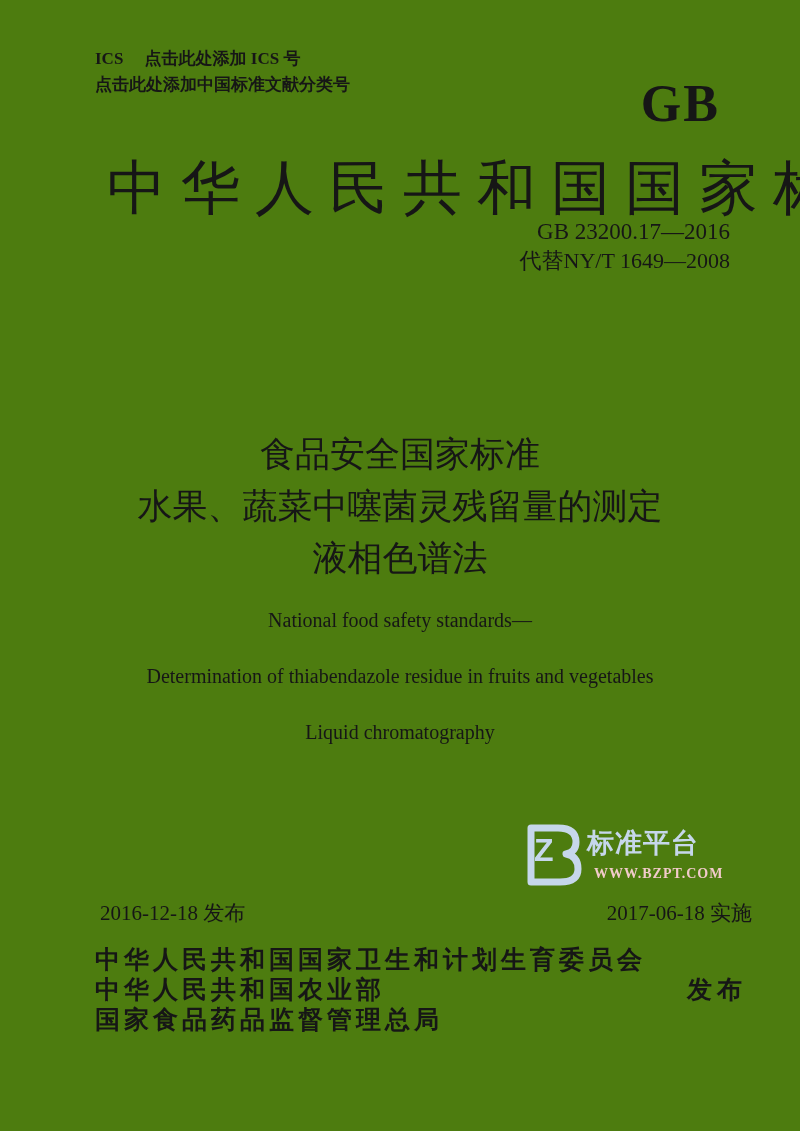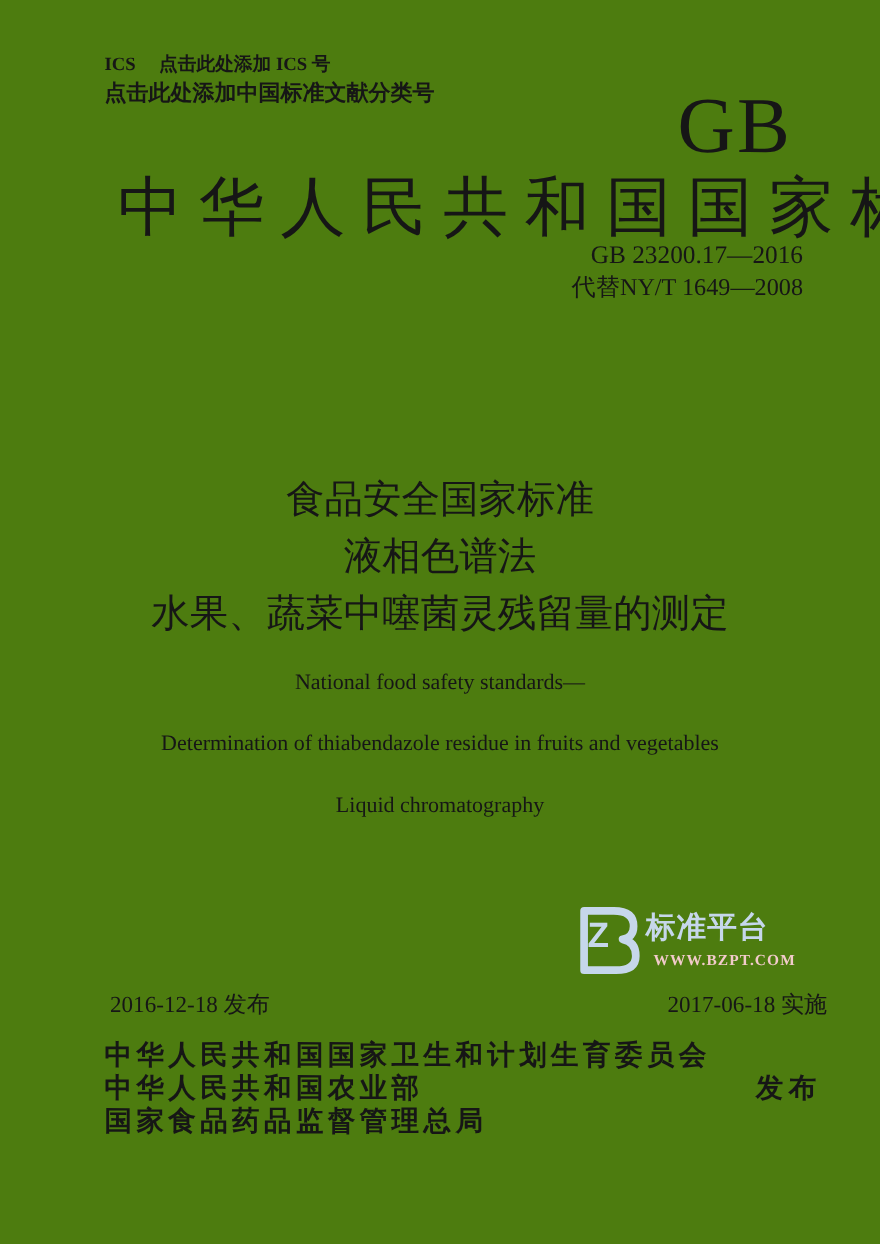--- a/index.html
+++ b/index.html
@@ -16,28 +16,28 @@
   }
 
   
   .ics-block { position: absolute; left: 95px; top: 46px; }
   .ics-line1 {
     font-family: "Liberation Serif", serif;
     font-size: 17px; font-weight: 700; line-height: 26px; white-space: pre;
   }
   .ics-line2 {
     font-family: "Liberation Serif", serif;
-    font-size: 20px; font-weight: 700; line-height: 26px;
+    font-size: 17px; font-weight: 700; line-height: 26px;
   }
 
   
   .gb-logo {
     position: absolute; right: 80px; top: 78px;
     font-family: "Liberation Serif", serif;
-    font-size: 72px; font-weight: 400; line-height: 1; letter-spacing: 2px;
+    font-size: 52px; font-weight: 700; line-height: 1; letter-spacing: 2px;
   }
 
   
   .heading {
     position: absolute; left: 107px; top: 156px; width: 666px;
     font-family: "Liberation Sans", sans-serif;
     font-size: 59px; font-weight: 400; line-height: 1.1;
     letter-spacing: 15px; white-space: nowrap;
   }
 
@@ -121,22 +121,22 @@
 
   <div class="gb-logo">GB</div>
 
   <div class="heading">中华人民共和国国家标准</div>
 
   <div class="std-number">GB 23200.17—2016</div>
   <div class="std-replaces">代替NY/T 1649—2008</div>
 
   <div class="title-cn">
     <div>食品安全国家标准</div>
+    <div>水果、蔬菜中噻菌灵残留量的测定</div>
     <div>液相色谱法</div>
-    <div>水果、蔬菜中噻菌灵残留量的测定</div>
   </div>
 
   <div class="title-en l1">National food safety standards—</div>
   <div class="title-en l2">Determination of thiabendazole residue in fruits and vegetables</div>
   <div class="title-en l3">Liquid chromatography</div>
 
   <div class="watermark">
     <svg class="wm-logo" width="64" height="68" viewBox="0 0 64 68">
       <path d="M10 7 H37 Q55 7 55 21 Q55 31 45 33 Q57 35 57 48 Q57 61 39 61 H10 Z" fill="none" stroke="#c6d7eb" stroke-width="7" stroke-linejoin="round"></path>
       <text x="13" y="40" font-size="32" font-weight="bold" fill="#c6d7eb" font-family="&quot;Liberation Sans&quot;, sans-serif">Z</text>

